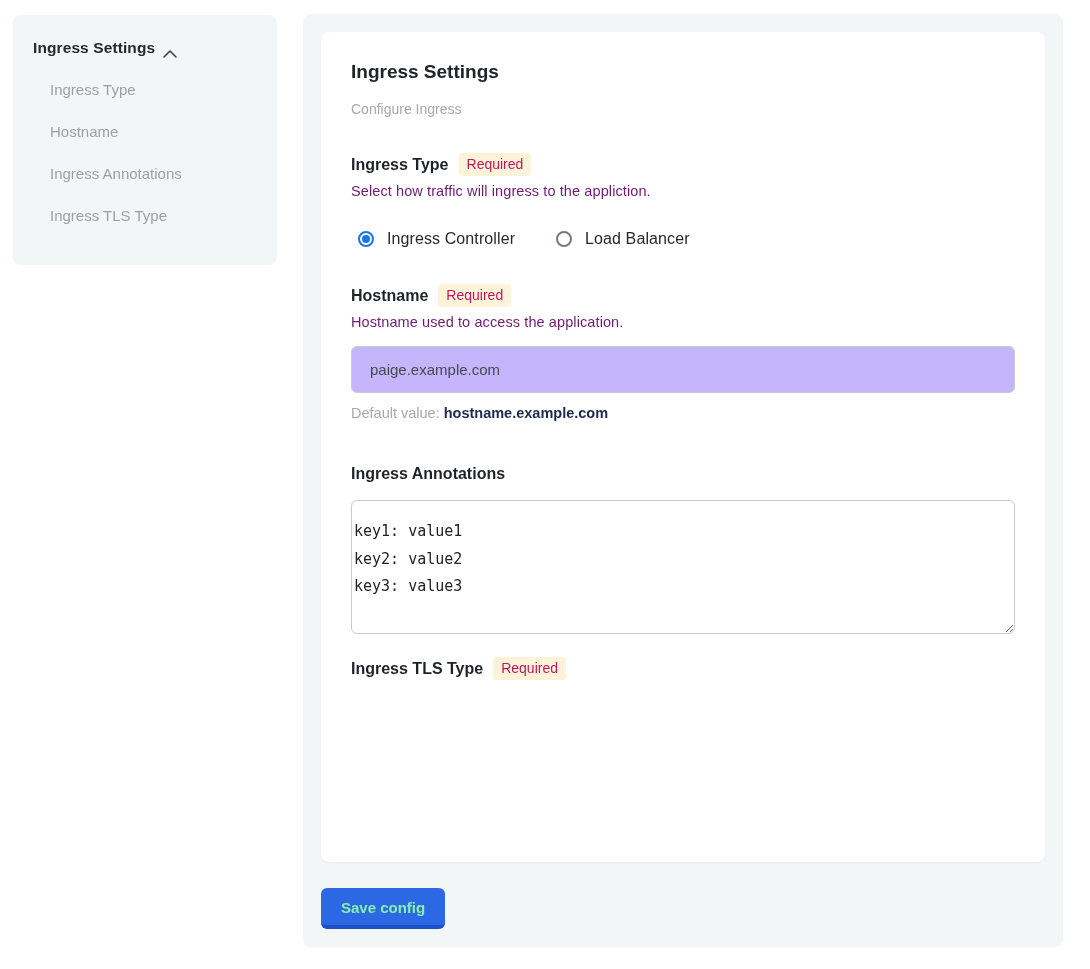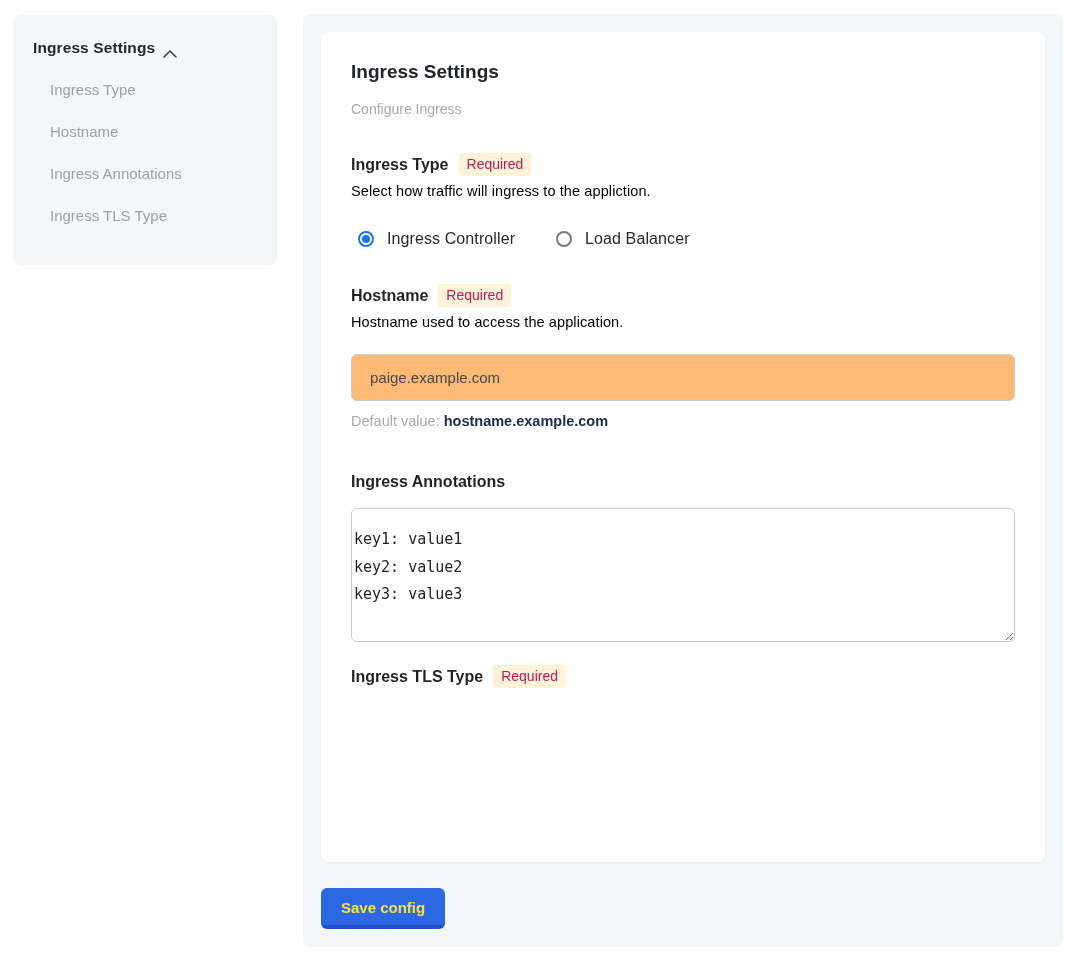--- a/index.html
+++ b/index.html
@@ -77,21 +77,21 @@
   .required-badge {
     background: #fdf3d8;
     color: #be185d;
     font-size: 14px;
     padding: 3px 8px 4px 8px;
     border-radius: 4px;
     line-height: 16px;
   }
   .section-desc {
     margin-top: 7px;
-    font-size: 14.5px; color: #000000;
+    font-size: 14.5px; color: #701a75;
     letter-spacing: 0.1px;
   }
 
   
   .radio-row {
     margin-top: 31px;
     display: flex; align-items: center; gap: 41px;
     padding-left: 7px;
   }
   .radio-option {
@@ -115,29 +115,29 @@
   .radio-label {
     font-size: 16px; color: #26292c; font-weight: 500;
     letter-spacing: 0.1px;
   }
   .radio-stack { margin-top: 28px; padding-left: 7px; }
   .radio-stack .radio-option + .radio-option { margin-top: 25px; }
 
   
   .text-input {
     display: block;
-    margin-top: 24px;
+    margin-top: 16px;
     width: 664px; height: 47px;
     border: 1px solid #c9cccd;
     border-radius: 6px;
     padding: 0 18px;
     font-size: 15px;
     color: #454a4e;
     font-family: "Liberation Sans", "DejaVu Sans", sans-serif;
-    background: #fdba74;
+    background: #c4b5fd;
     outline: none;
   }
   .default-line {
     margin-top: 12px;
     font-size: 14.5px; color: #a4aaae;
   }
   .default-line .default-value {
     font-weight: bold; color: #1b2a4e;
   }
   .annotations-textarea {
@@ -159,21 +159,21 @@
   .section-tls { margin-top: 23px; }
 
   
   .save-button {
     margin-top: 26px;
     display: inline-block;
     background: #2d68e4;
     border: none;
     border-bottom: 4px solid #1e50c9;
     border-radius: 6px;
-    color: #fde047;
+    color: #86efac;
     font-family: "Liberation Sans", "DejaVu Sans", sans-serif;
     font-size: 15px;
     font-weight: bold;
     padding: 11px 20px 9px 20px;
     cursor: pointer;
   }
 </style>
 </head>
 <body>
 

